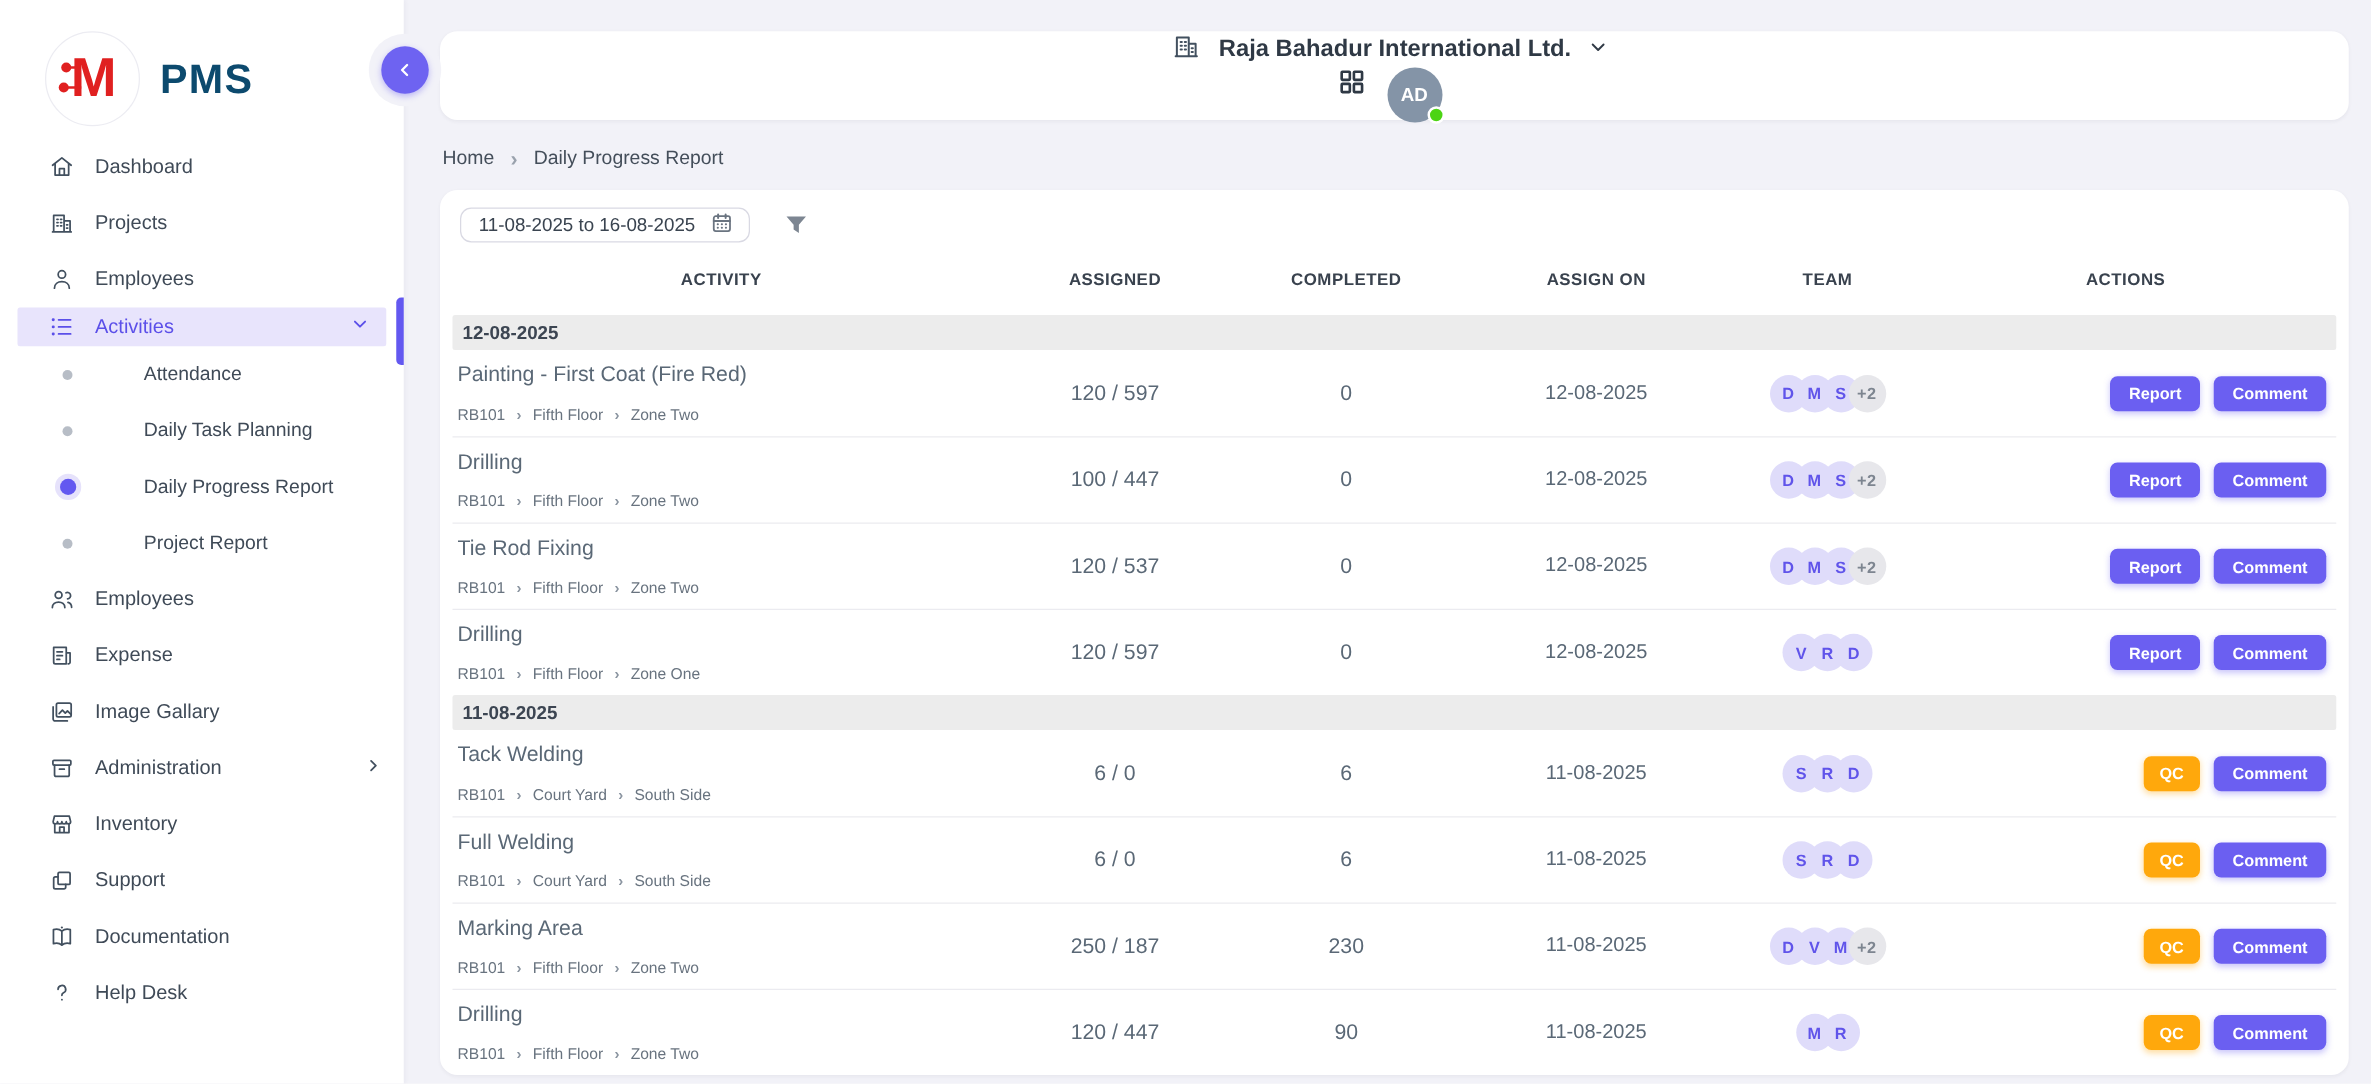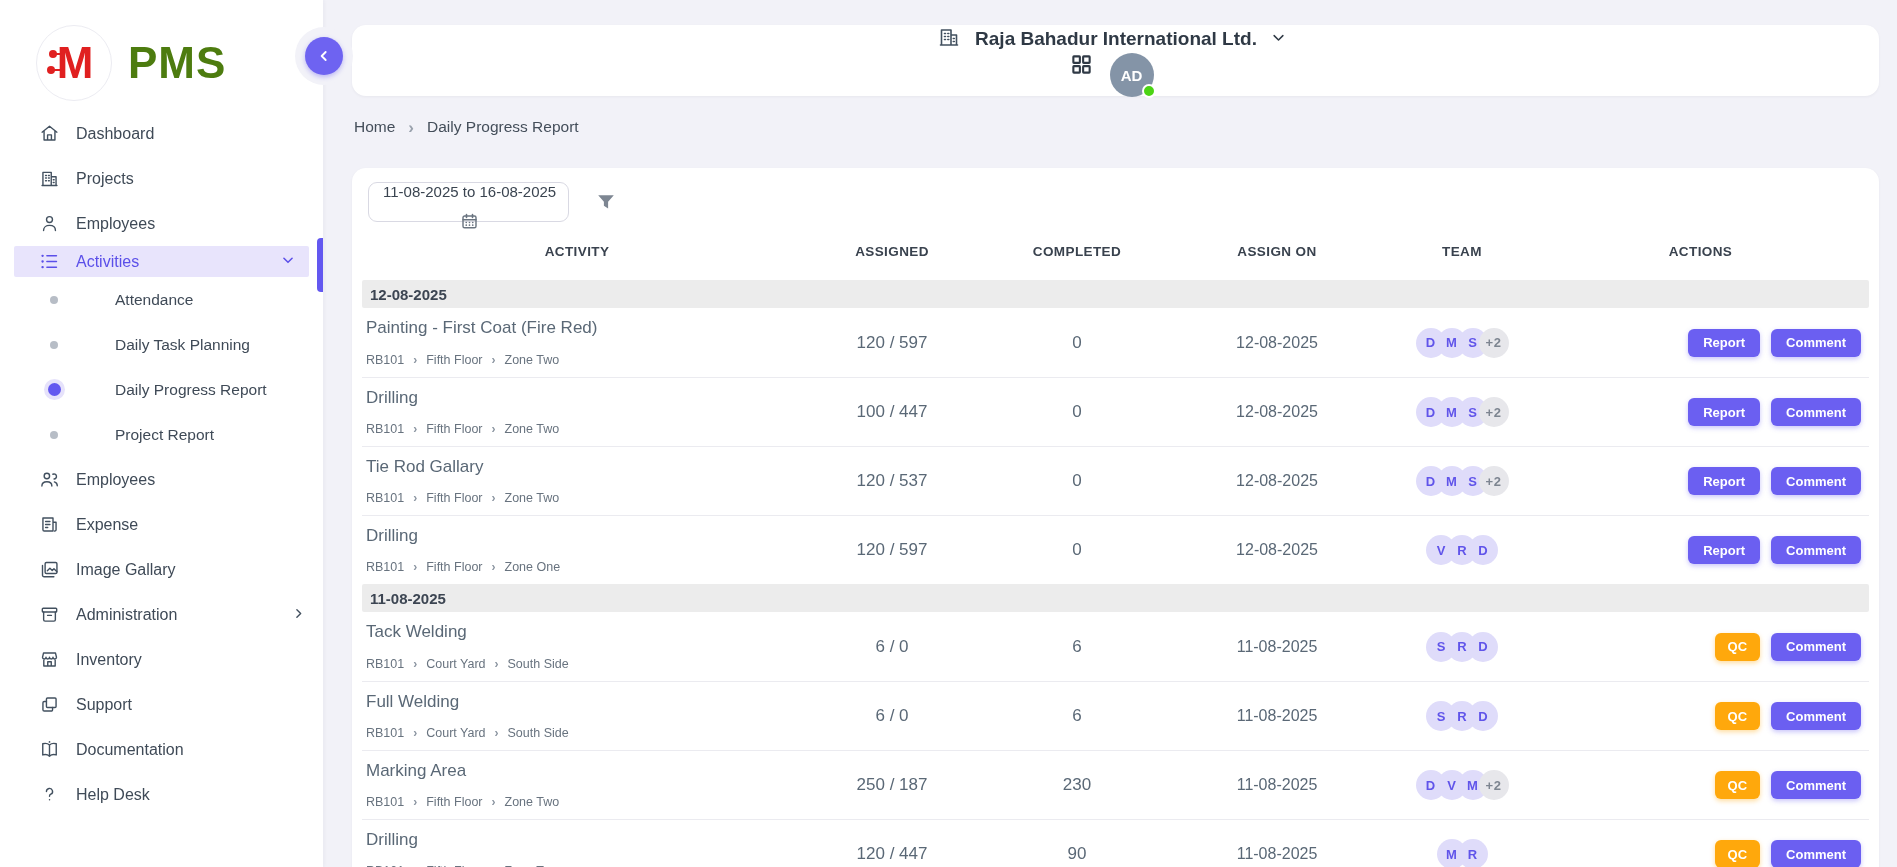--- a/index.html
+++ b/index.html
@@ -22,21 +22,21 @@
     width: 76px; height: 76px; border-radius: 50%; background: #fff;
     border: 1px solid #ececf2; display: flex; align-items: center; justify-content: center;
     position: relative; flex: 0 0 auto;
   }
   .logo-m { font-size: 44px; font-weight: 800; color: #e02020; line-height: 1; letter-spacing: -2px; }
   .logo-dot { position: absolute; background: #e02020; border-radius: 50%; width: 8px; height: 8px; }
   .logo-dot.d1 { left: 12px; top: 24px; }
   .logo-dot.d2 { left: 10px; top: 40px; }
   .logo-stem1 { position: absolute; left: 18px; top: 27px; width: 10px; height: 2px; background: #e02020; }
   .logo-stem2 { position: absolute; left: 16px; top: 43px; width: 12px; height: 2px; background: #e02020; }
-  .logo-text { font-size: 44px; font-weight: 700; color: #4d7c0f; letter-spacing: 1px; }
+  .logo-text { font-size: 33px; font-weight: 700; color: #0c4a6e; letter-spacing: 1px; }
 
   .menu { padding-top: 6px; }
   .nav-item {
     display: flex; align-items: center; gap: 16px; height: 45px;
     padding: 0 18px 0 38px; cursor: pointer; font-size: 16px; color: #3f4a57; font-weight: 500;
   }
   .nav-item .nav-icon { width: 22px; height: 22px; display: flex; align-items: center; justify-content: center; flex: 0 0 auto; }
   .nav-item.active {
     margin: 0 14px; padding: 0 14px 0 24px; height: 31px; border-radius: 2px;
     background: #e8e4fc; color: #5b4fe9;
@@ -69,28 +69,28 @@
   .company-name { font-size: 19px; font-weight: 700; color: #2f3945; }
   .topbar-right { display: flex; align-items: flex-start; gap: 17px; }
   .grid-btn { background: none; border: none; cursor: pointer; display: flex; }
   .avatar {
     position: relative; width: 44px; height: 44px; border-radius: 50%; background: #8494a7;
     color: #fff; font-size: 15px; font-weight: 700; display: flex; align-items: center; justify-content: center;
     cursor: pointer;
   }
   .online-dot { position: absolute; right: -2px; bottom: -1px; width: 14px; height: 14px; border-radius: 50%; background: #4cd414; border: 2.5px solid #fff; }
 
-  .breadcrumb { display: flex; align-items: center; gap: 13px; margin: 22px 0 32px 2px; font-size: 15.5px; color: #444e5a; font-weight: 500; }
+  .breadcrumb { display: flex; align-items: center; gap: 13px; margin: 22px 0 16px 2px; font-size: 15.5px; color: #444e5a; font-weight: 500; }
   .bc-chev { color: #9aa2ad; font-size: 17px; font-weight: 700; line-height: 1; }
 
   .content { padding: 14px 10px 0 10px; min-height: 700px; }
   .filter-row { display: flex; align-items: center; gap: 26px; padding-left: 6px; }
   .date-range {
-    display: flex; align-items: center; gap: 12px; height: 40px; padding: 0 12px 0 14px;
-    border: 1px solid #d9d9e3; border-radius: 9px; font-size: 15px; color: #3a4450; cursor: pointer; background: #fff; flex-direction: column;
+    display: flex; align-items: center; gap: 12px; height: 28px; padding: 0 12px 0 14px;
+    border: 1px solid #d9d9e3; border-radius: 9px; font-size: 15px; color: #3a4450; cursor: pointer; background: #fff;
   }
   .funnel-btn { background: none; border: none; cursor: pointer; display: flex; }
 
   .t-grid { display: grid; grid-template-columns: 430px 200px 170px 230px 140px 1fr; align-items: center; }
   .t-head { height: 58px; }
   .t-head .th { text-align: center; font-size: 13.5px; font-weight: 700; color: #39424e; letter-spacing: .4px; }
   .group-bar { background: #ececec; height: 28px; display: flex; align-items: center; padding-left: 8px; border-radius: 2px; }
   .group-date { font-size: 15px; font-weight: 700; color: #3c4552; }
 
   .t-row { height: 69px; }
@@ -399,21 +399,21 @@
           <span class="team-badge extra">+2</span>
         </div>
         <div class="c-actions">
           <button class="btn" data-variant="report">Report</button>
           <button class="btn">Comment</button>
         </div>
       </div>
 
       <div class="t-row t-grid">
         <div class="c-activity">
-          <div class="activity-title">Tie Rod Gallary</div>
+          <div class="activity-title">Tie Rod Fixing</div>
           <div class="activity-path">
             <span>RB101</span>
             <span class="p-chev">›</span>
             <span>Fifth Floor</span>
             <span class="p-chev">›</span>
             <span>Zone Two</span>
           </div>
         </div>
         <div class="c-num">120 / 537</div>
         <div class="c-num">0</div>

